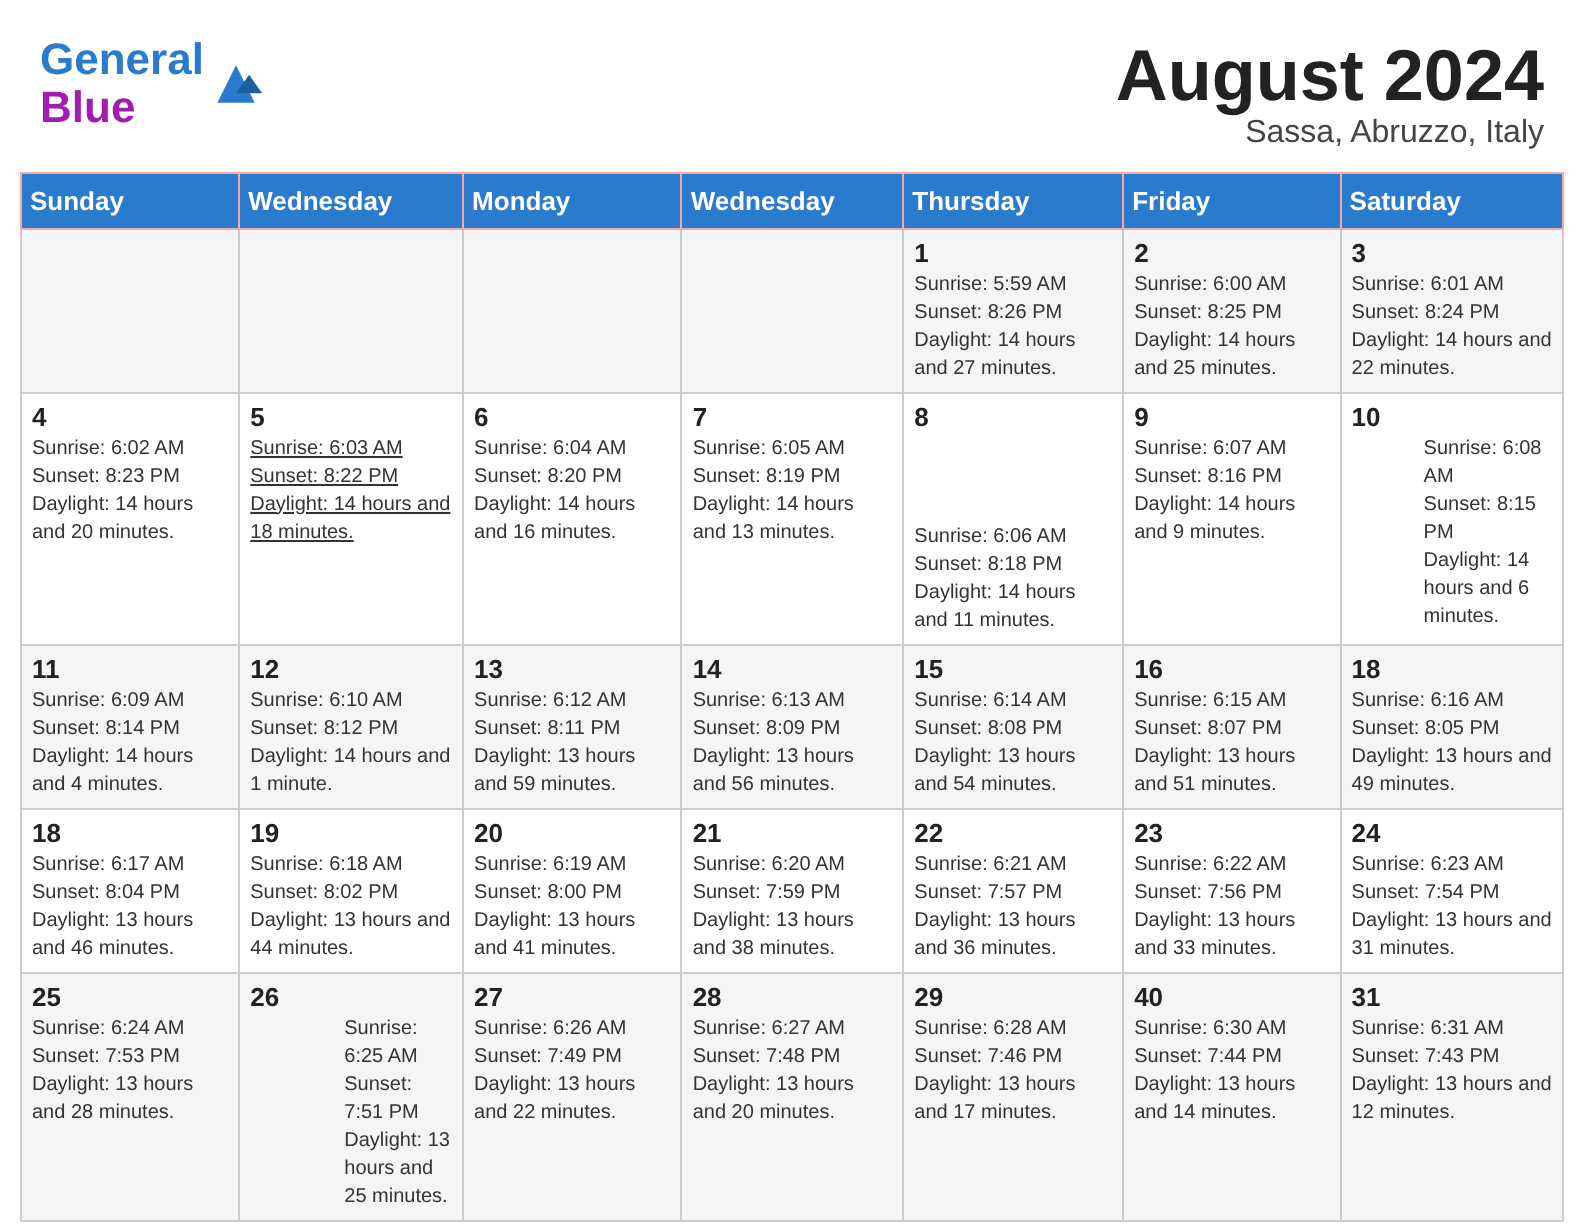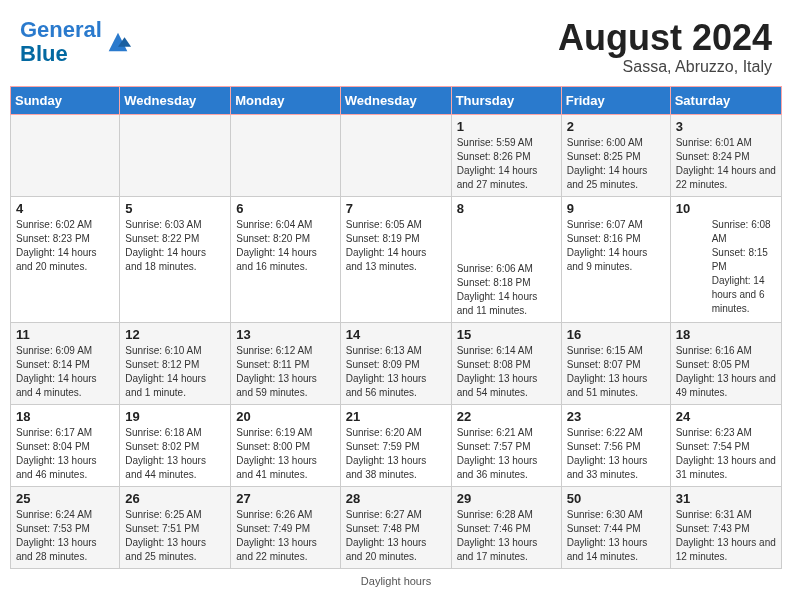--- a/index.html
+++ b/index.html
@@ -99,21 +99,21 @@
       margin-top: 6px;
     }
   </style>
 </head>
 <body>
 
 <div class="header">
   <div class="logo">
     <div>
       <div class="logo-text">
-        <span>General</span><br><span style="color:#0369a1;">Blue</span>
+        <span>General</span><br><span style="color:#a21caf;">Blue</span>
       </div>
     </div>
     <svg class="logo-icon" viewBox="0 0 30 30">
       <polygon points="5,25 15,5 25,25" fill="#2a7acd"></polygon>
       <polygon points="15,20 22,10 29,20" fill="#1a5fa0"></polygon>
     </svg>
   </div>
   <div class="title-block">
     <div class="month-year">August 2024</div>
     <div class="location">Sassa, Abruzzo, Italy</div>
@@ -159,21 +159,21 @@
       </tr>
       <tr>
         <td>
           <span class="day-num">4</span>
           <div class="day-info" style="white-space: pre-line;">Sunrise: 6:02 AM
 Sunset: 8:23 PM
 Daylight: 14 hours and 20 minutes.</div>
         </td>
         <td>
           <span class="day-num">5</span>
-          <div class="day-info" style="white-space: pre-line;">Sunrise: 6:03 AM
+          <div class="day-info" style="white-space: pre-line; text-decoration: underline;">Sunrise: 6:03 AM
 Sunset: 8:22 PM
 Daylight: 14 hours and 18 minutes.</div>
         </td>
         <td>
           <span class="day-num">6</span>
           <div class="day-info" style="white-space: pre-line;">Sunrise: 6:04 AM
 Sunset: 8:20 PM
 Daylight: 14 hours and 16 minutes.</div>
         </td>
         <td>
@@ -291,21 +291,21 @@
       </tr>
       <tr>
         <td>
           <span class="day-num">25</span>
           <div class="day-info" style="white-space: pre-line;">Sunrise: 6:24 AM
 Sunset: 7:53 PM
 Daylight: 13 hours and 28 minutes.</div>
         </td>
         <td>
           <span class="day-num">26</span>
-          <div class="day-info" style="white-space: pre-line;">Sunrise: 6:25 AM
+          <div class="day-info" style="white-space: pre-line; margin-left: 47px;">Sunrise: 6:25 AM
 Sunset: 7:51 PM
 Daylight: 13 hours and 25 minutes.</div>
         </td>
         <td>
           <span class="day-num">27</span>
           <div class="day-info" style="white-space: pre-line;">Sunrise: 6:26 AM
 Sunset: 7:49 PM
 Daylight: 13 hours and 22 minutes.</div>
         </td>
         <td>
@@ -314,21 +314,21 @@
 Sunset: 7:48 PM
 Daylight: 13 hours and 20 minutes.</div>
         </td>
         <td>
           <span class="day-num">29</span>
           <div class="day-info" style="white-space: pre-line;">Sunrise: 6:28 AM
 Sunset: 7:46 PM
 Daylight: 13 hours and 17 minutes.</div>
         </td>
         <td>
-          <span class="day-num">50</span>
+          <span class="day-num">40</span>
           <div class="day-info" style="white-space: pre-line;">Sunrise: 6:30 AM
 Sunset: 7:44 PM
 Daylight: 13 hours and 14 minutes.</div>
         </td>
         <td>
           <span class="day-num">31</span>
           <div class="day-info" style="white-space: pre-line;">Sunrise: 6:31 AM
 Sunset: 7:43 PM
 Daylight: 13 hours and 12 minutes.</div>
         </td>

